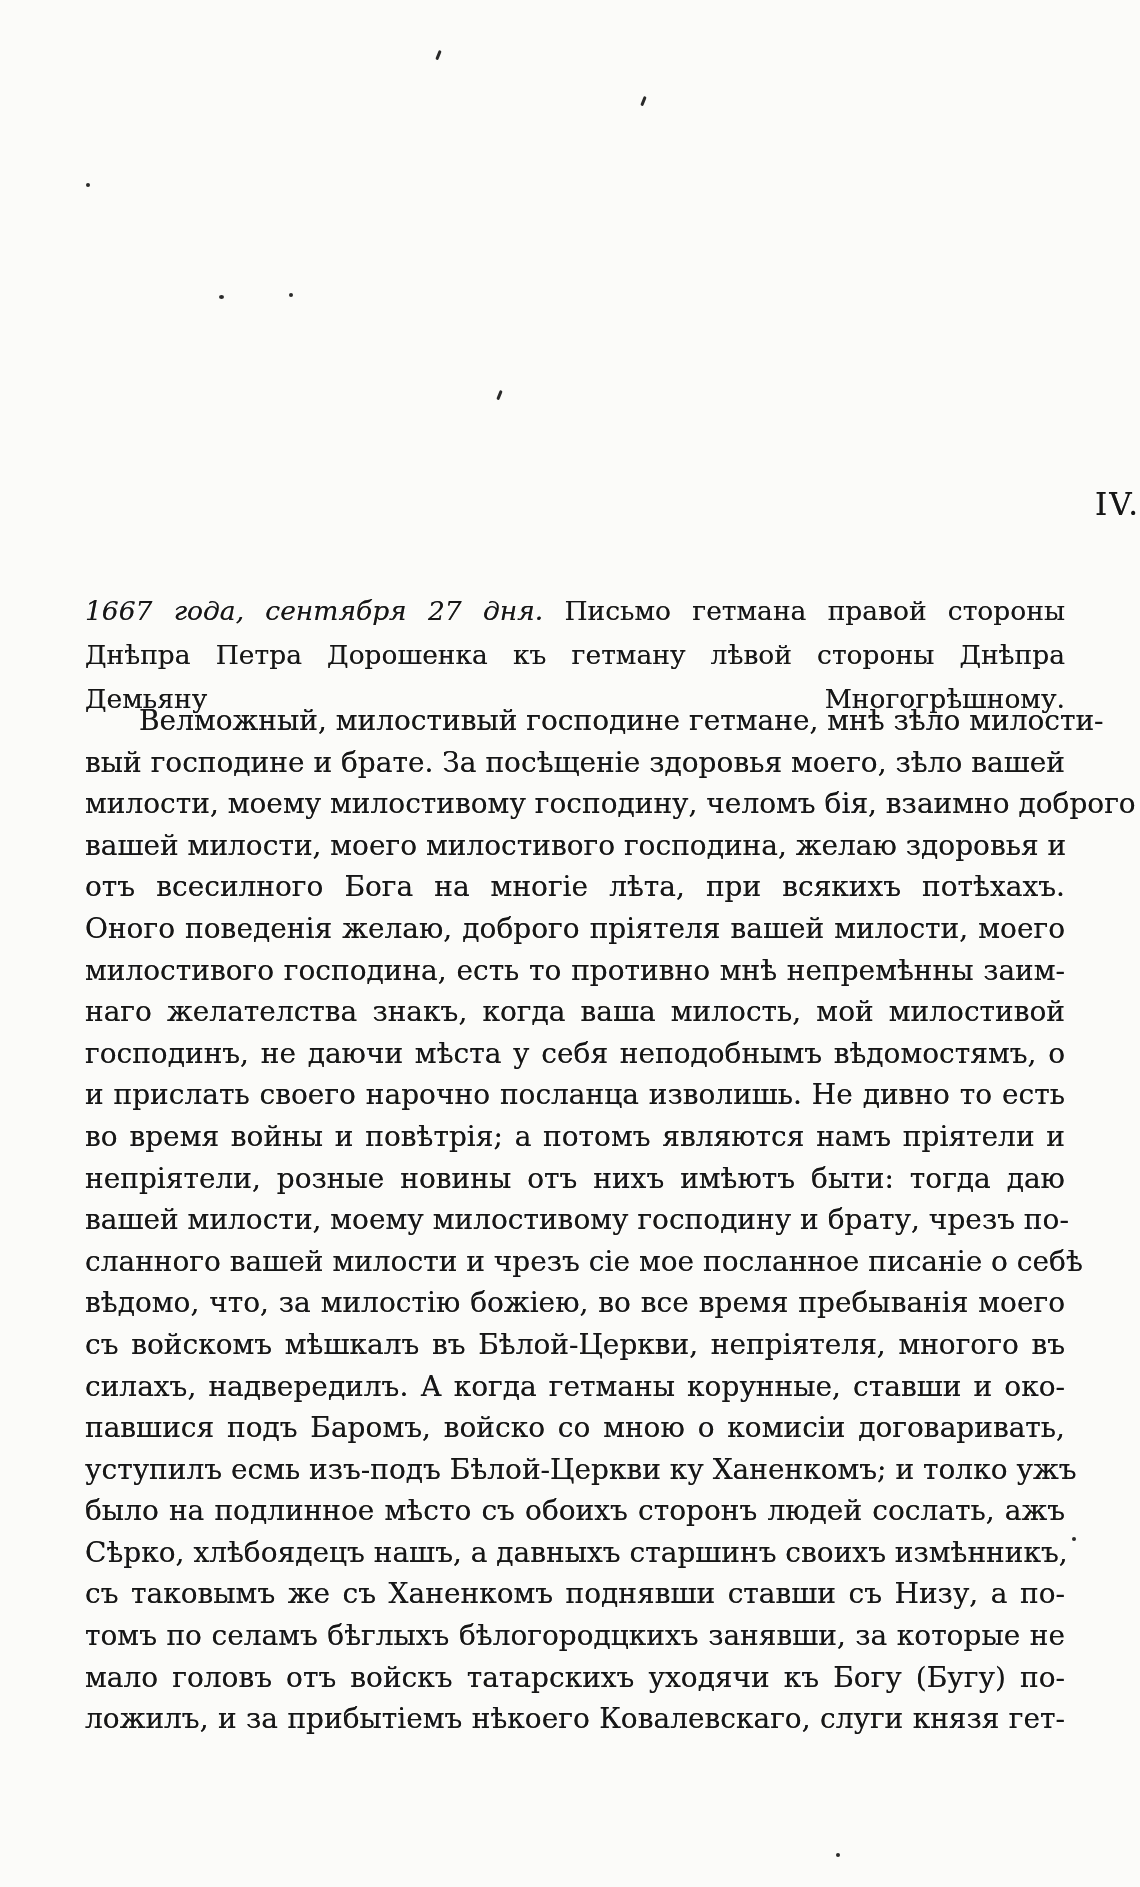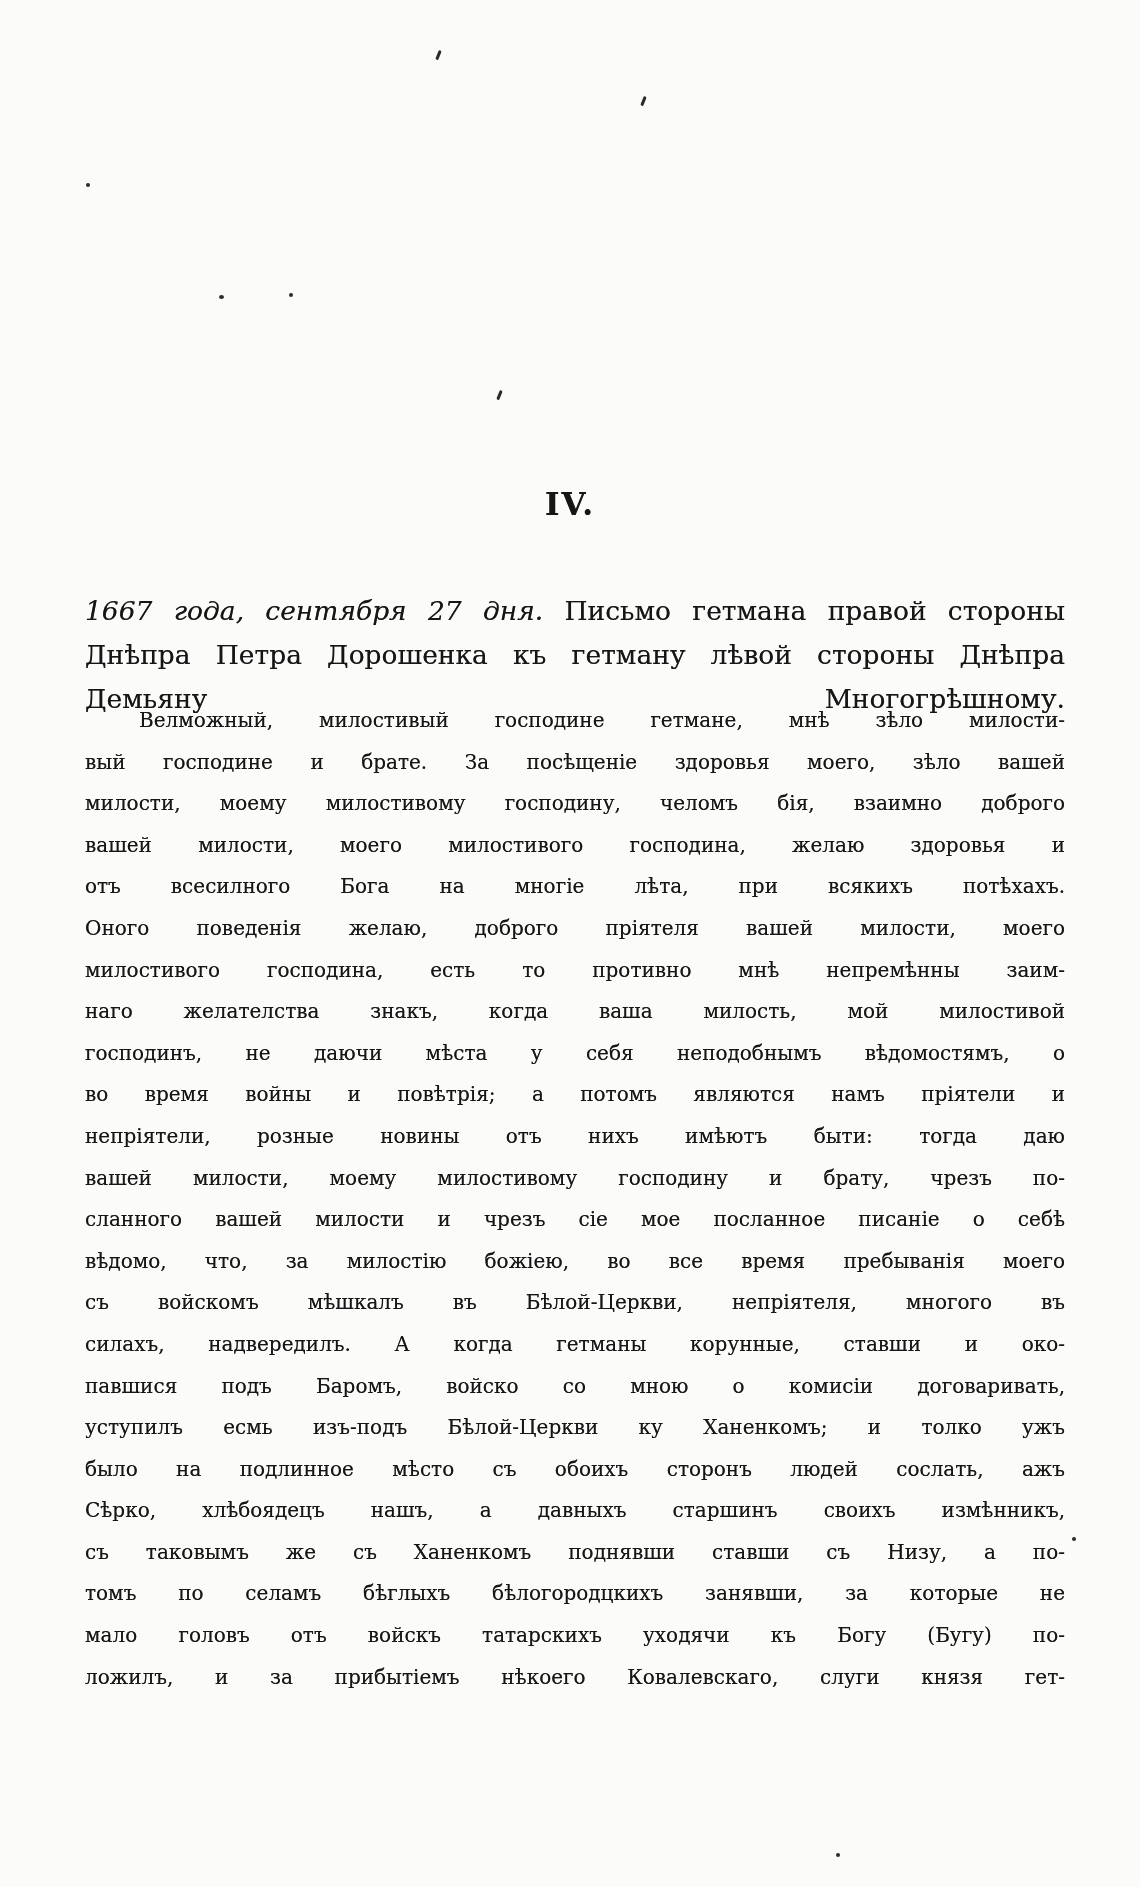--- a/index.html
+++ b/index.html
@@ -5,34 +5,34 @@
   html,body{margin:0;padding:0;}
   body{
     width:1140px;height:1887px;position:relative;
     background:#fbfbf9;color:#161616;
     font-family:"DejaVu Serif","Liberation Serif",serif;
     overflow:hidden;
   }
   .page{position:absolute;inset:0;}
   .section-number{
     position:absolute;top:486px;left:0;width:1140px;margin:0;
-    text-align:center;font-size:31px;font-weight:bold;
+    text-align:right;font-size:31px;font-weight:normal;
     letter-spacing:2px;
     text-shadow:0 0 0.5px rgba(0,0,0,0.55);
   }
   .heading{
     position:absolute;top:589px;left:85px;width:980px;margin:0;
     font-size:26.5px;line-height:44px;
     text-align:justify;text-align-last:justify;
     text-shadow:0 0 0.5px rgba(0,0,0,0.6);
   }
   .heading em{font-style:italic;}
   .body-text{
     position:absolute;top:700px;left:85px;width:980px;
-    font-size:20px;
+    font-size:28px;
     text-shadow:0 0 0.5px rgba(0,0,0,0.6);
   }
   .body-line{
     height:41.6px;line-height:41.6px;
     text-align:justify;text-align-last:justify;
     white-space:nowrap;
   }
   .body-line.indent{text-indent:54px;}
   .speck{position:absolute;background:#2a2a2a;border-radius:50%;}
   .tick{position:absolute;width:2.5px;height:10px;background:#2a2a2a;border-radius:1.5px;transform:rotate(22deg);}
@@ -58,20 +58,21 @@
   <div class="body-text">
       <div class="body-line indent">Велможный, милостивый господине гетмане, мнѣ зѣло милости-</div>
       <div class="body-line">вый господине и брате. За посѣщеніе здоровья моего, зѣло вашей</div>
       <div class="body-line">милости, моему милостивому господину, челомъ бія, взаимно доброго</div>
       <div class="body-line">вашей милости, моего милостивого господина, желаю здоровья и</div>
       <div class="body-line">отъ всесилного Бога на многіе лѣта, при всякихъ потѣхахъ.</div>
       <div class="body-line">Оного поведенія желаю, доброго пріятеля вашей милости, моего</div>
       <div class="body-line">милостивого господина, есть то противно мнѣ непремѣнны заим-</div>
       <div class="body-line">наго желателства знакъ, когда ваша милость, мой милостивой</div>
       <div class="body-line">господинъ, не даючи мѣста у себя неподобнымъ вѣдомостямъ, о</div>
+      <div class="body-line">и прислать своего нарочно посланца изволишь. Не дивно то есть</div>
       <div class="body-line">во время войны и повѣтрія; а потомъ являются намъ пріятели и</div>
       <div class="body-line">непріятели, розные новины отъ нихъ имѣютъ быти: тогда даю</div>
       <div class="body-line">вашей милости, моему милостивому господину и брату, чрезъ по-</div>
       <div class="body-line">сланного вашей милости и чрезъ сіе мое посланное писаніе о себѣ</div>
       <div class="body-line">вѣдомо, что, за милостію божіею, во все время пребыванія моего</div>
       <div class="body-line">съ войскомъ мѣшкалъ въ Бѣлой-Церкви, непріятеля, многого въ</div>
       <div class="body-line">силахъ, надвередилъ. А когда гетманы корунные, ставши и око-</div>
       <div class="body-line">павшися подъ Баромъ, войско со мною о комисіи договаривать,</div>
       <div class="body-line">уступилъ есмь изъ-подъ Бѣлой-Церкви ку Ханенкомъ; и толко ужъ</div>
       <div class="body-line">было на подлинное мѣсто съ обоихъ сторонъ людей сослать, ажъ</div>

